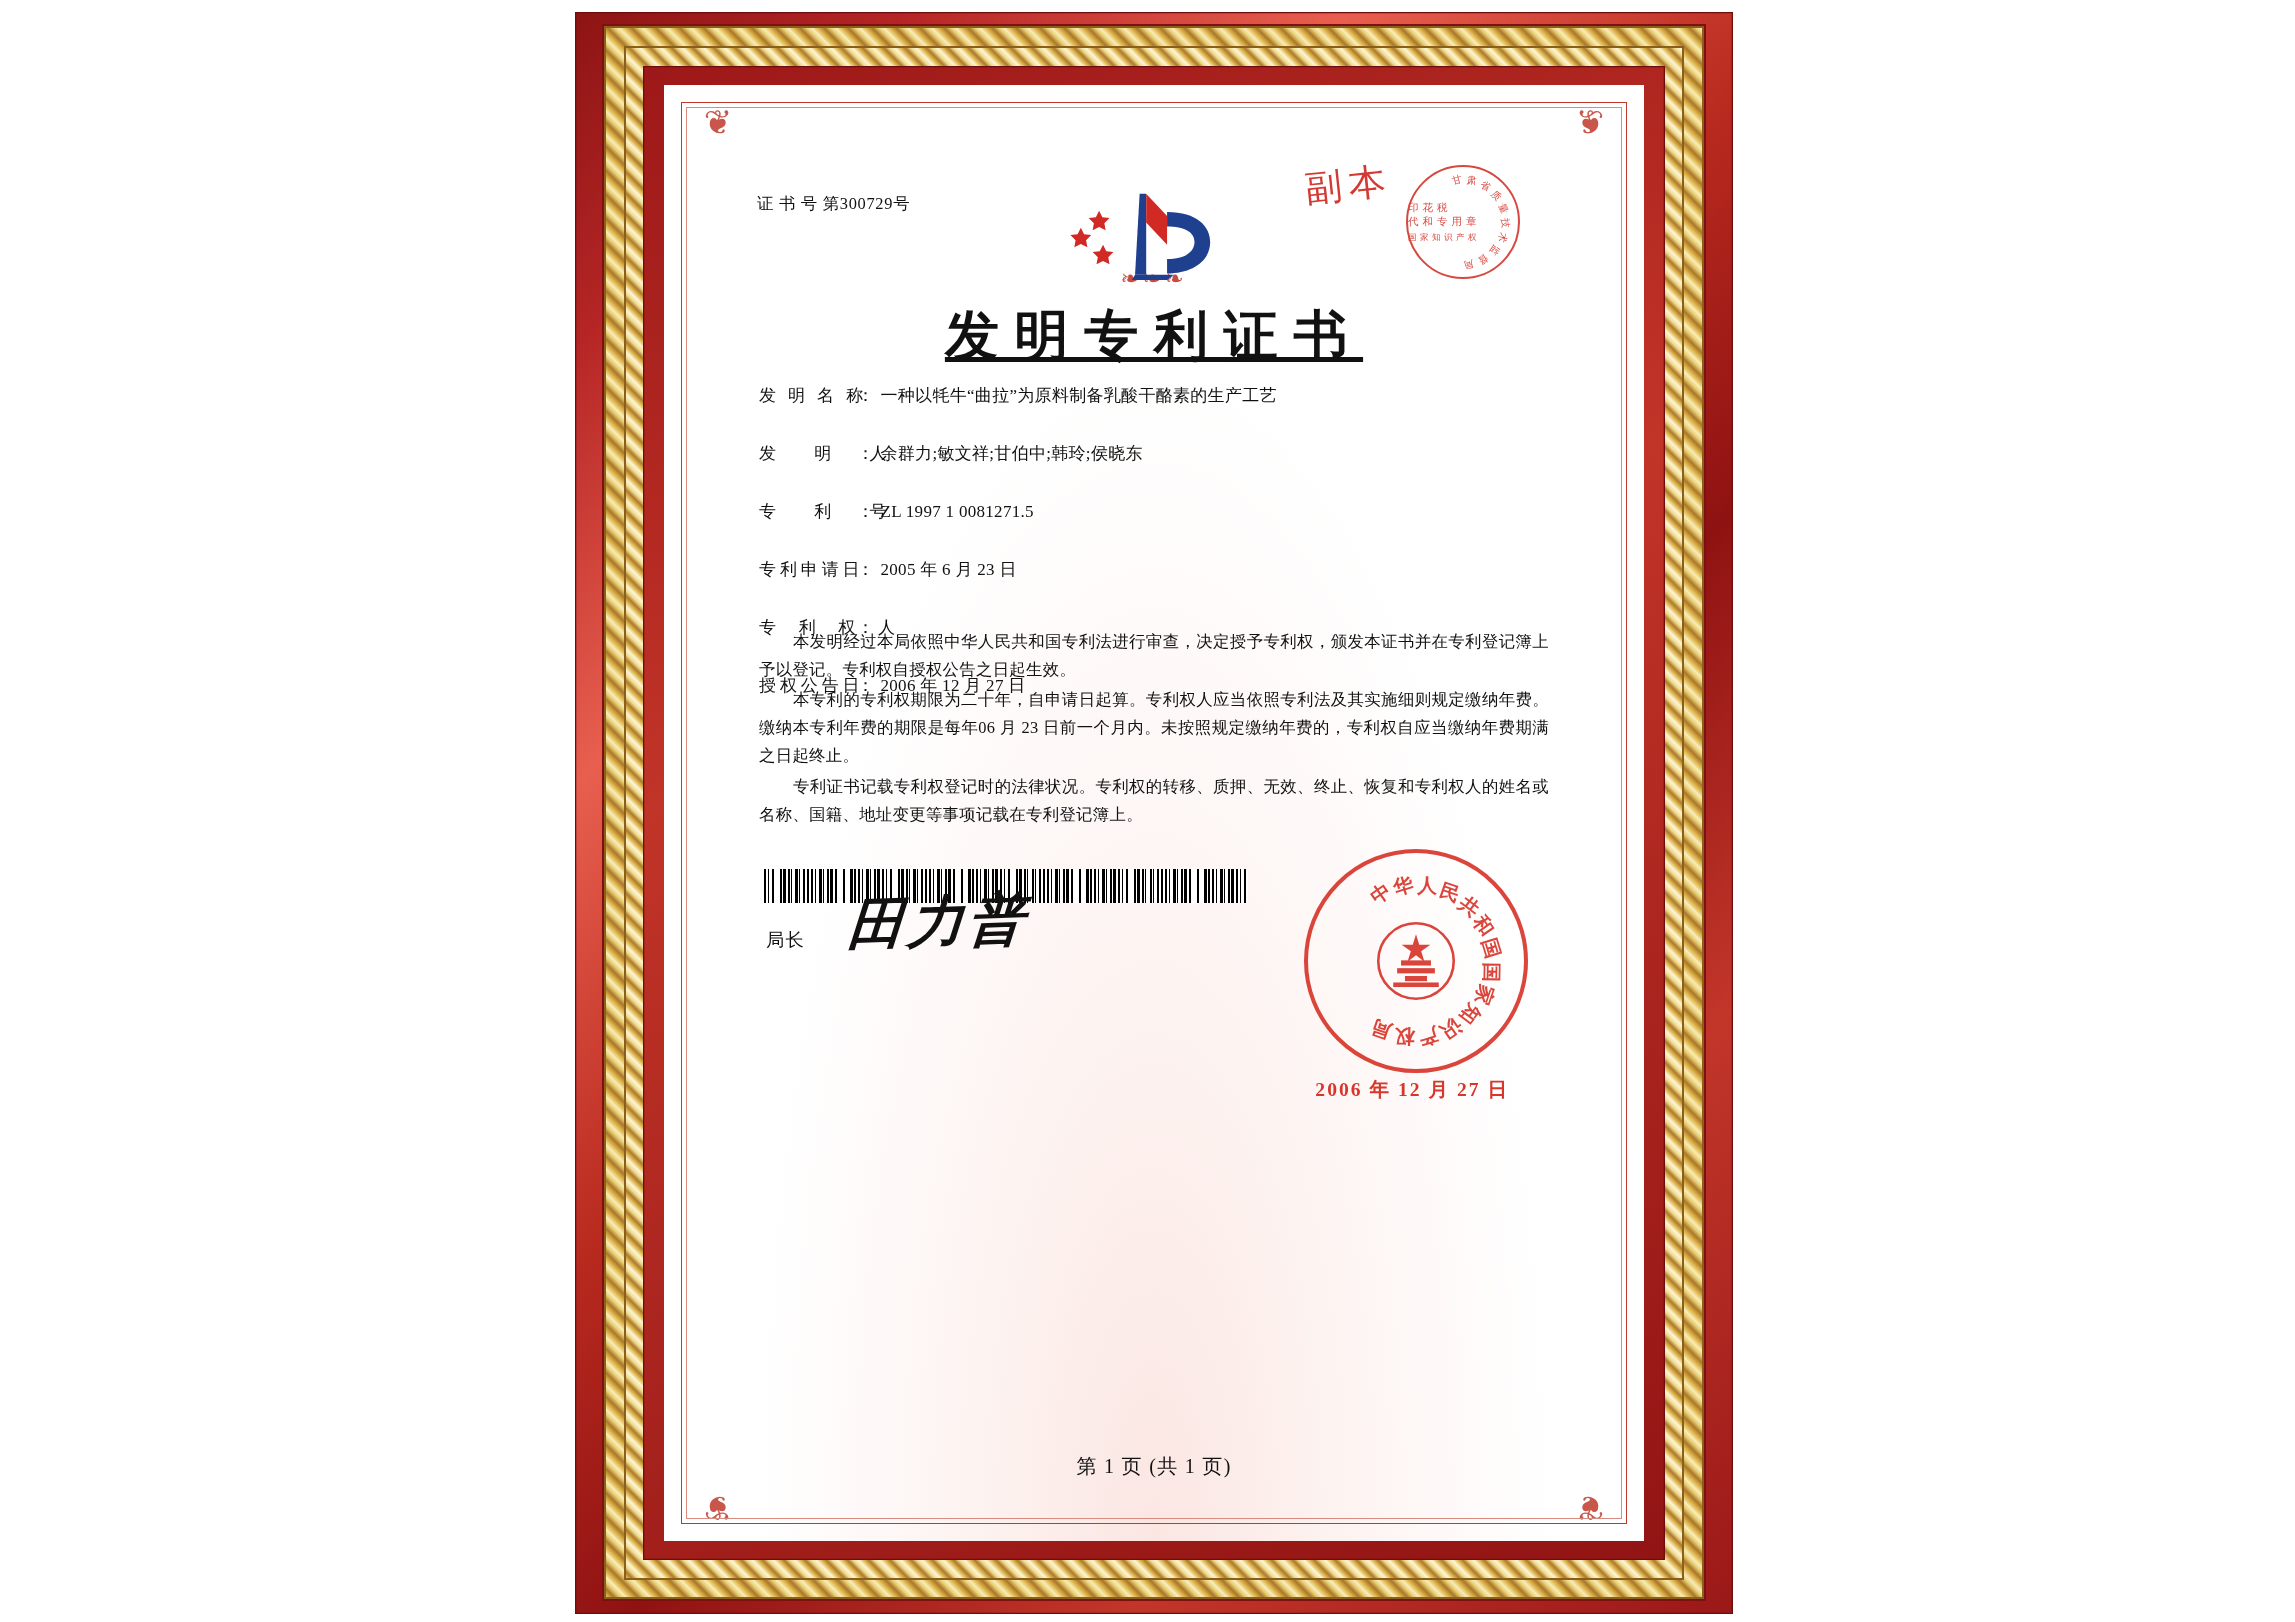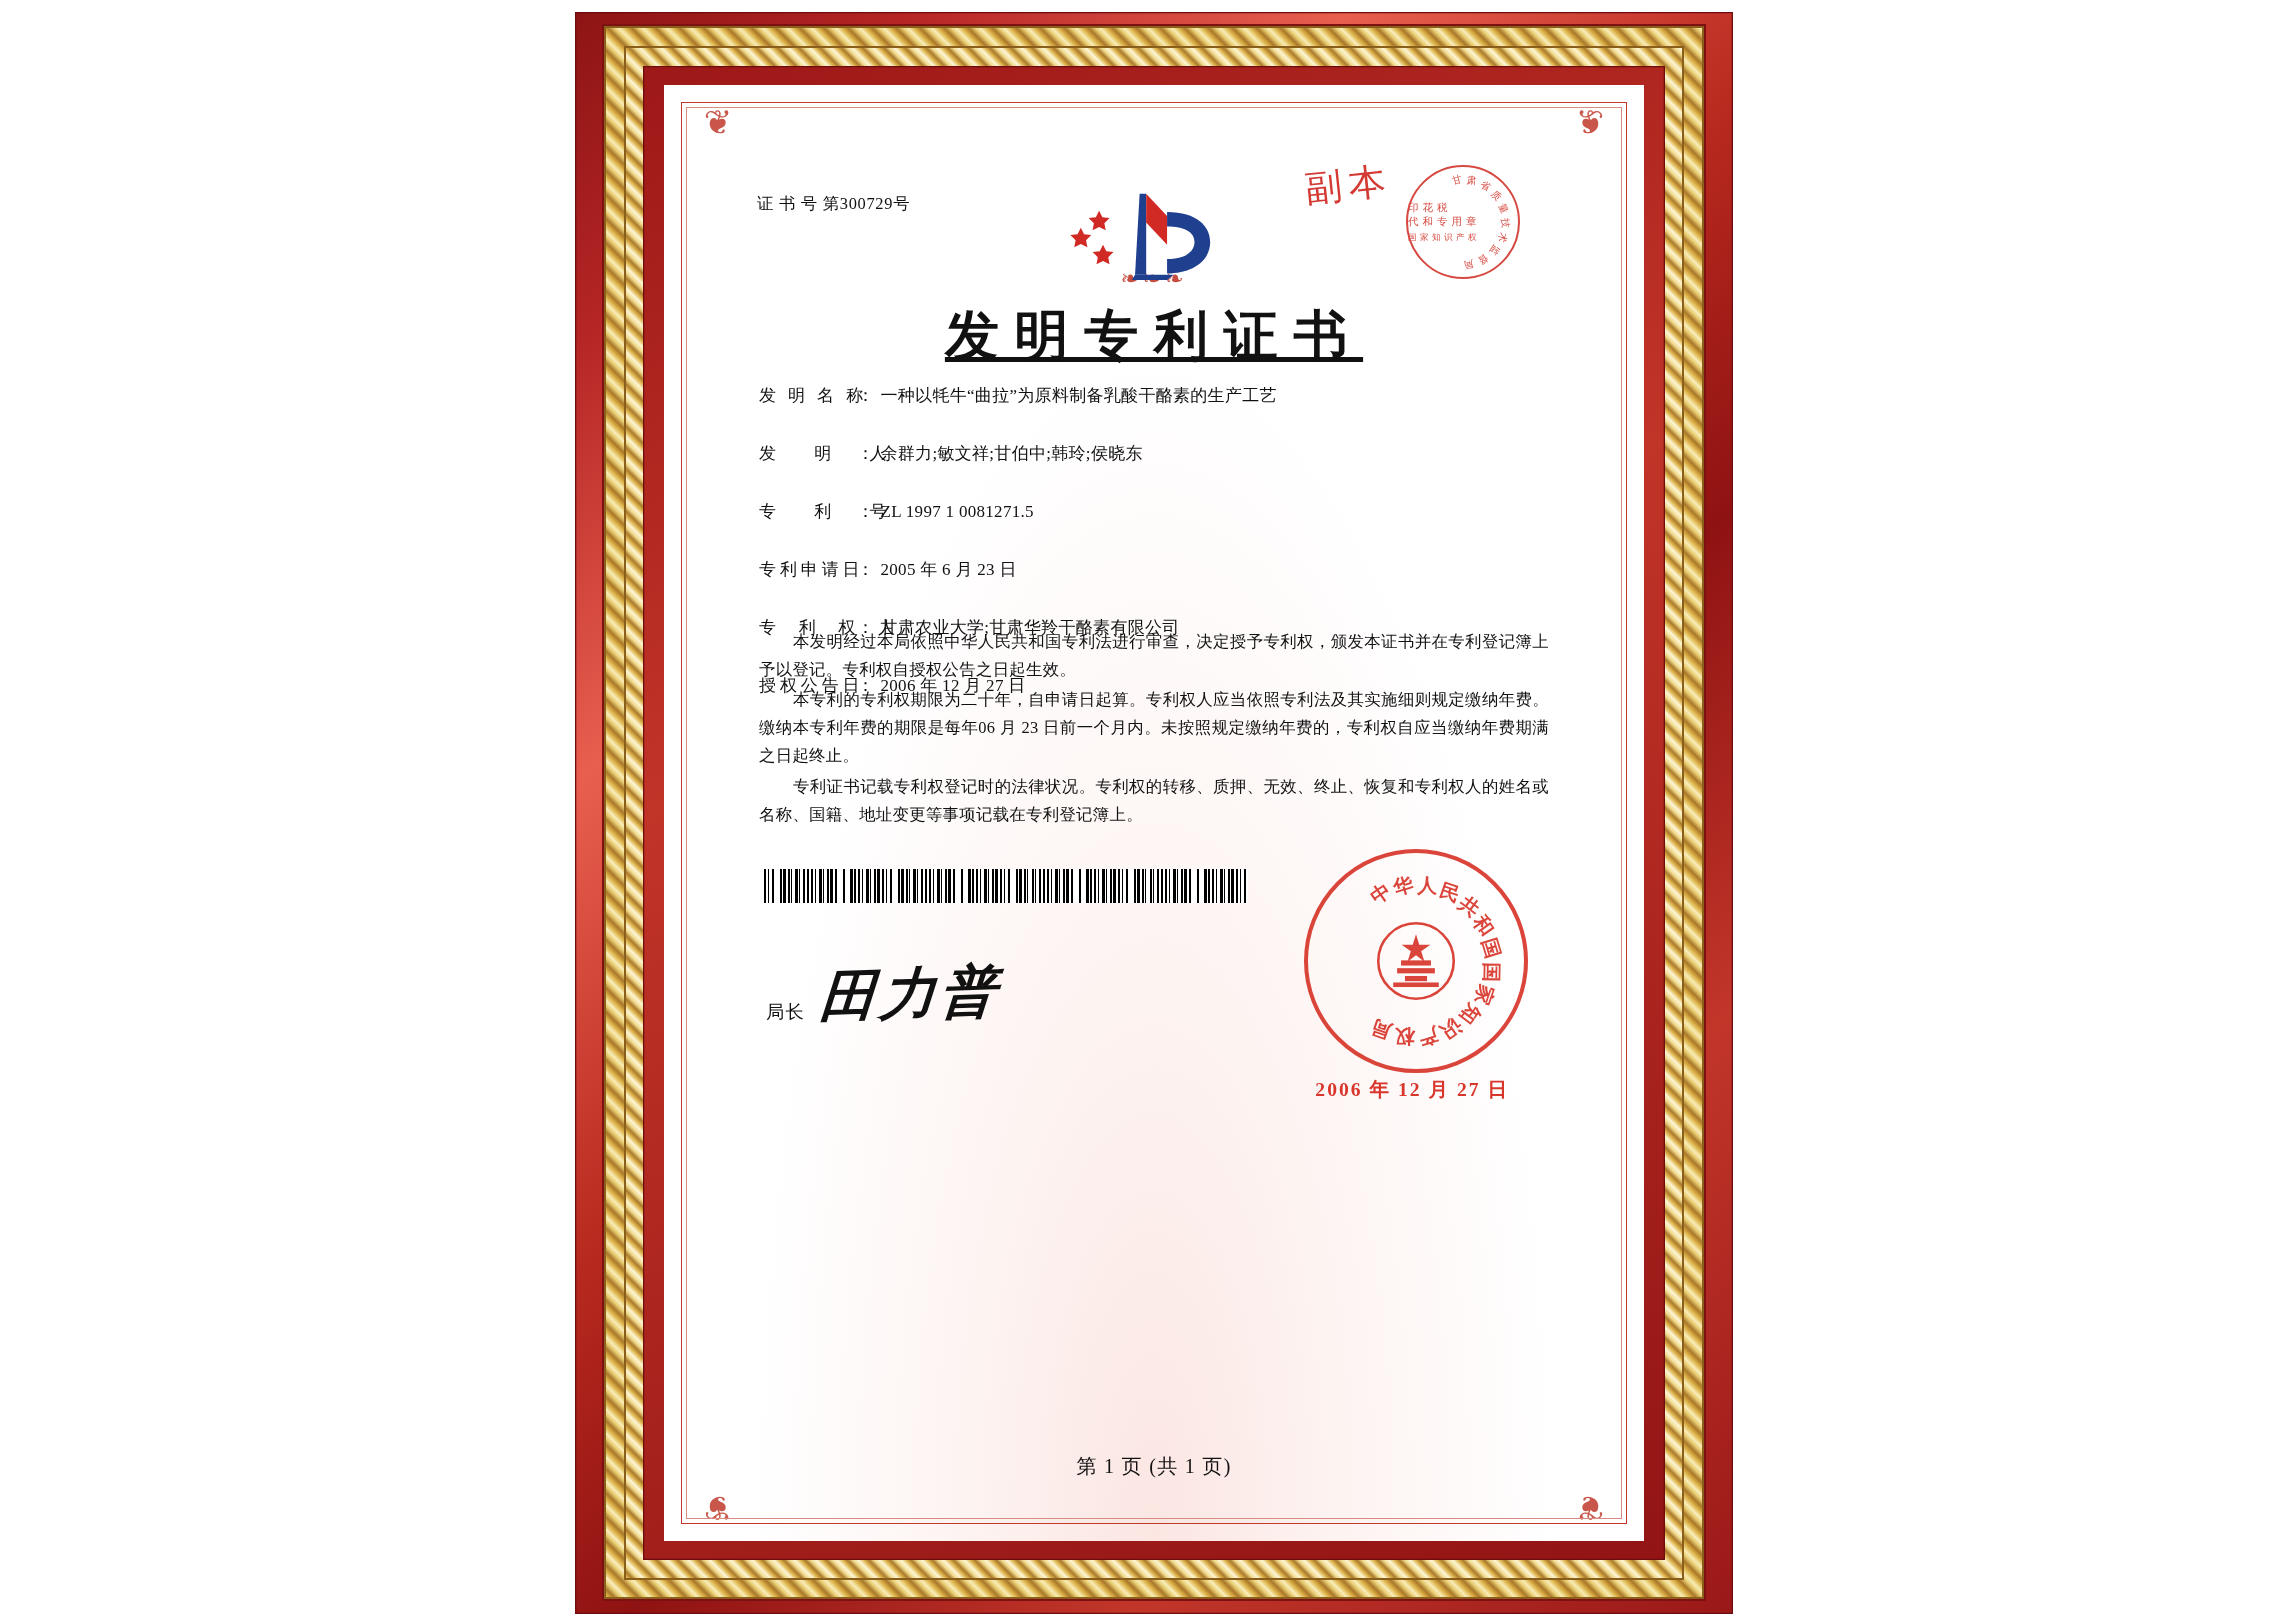--- a/index.html
+++ b/index.html
@@ -272,23 +272,24 @@
       #000 11.8px, #000 12.4px, #fff 12.4px, #fff 15.7px,
       #000 15.7px, #000 17.7px, #fff 17.7px, #fff 19px,
       #000 19px, #000 21.6px, #fff 21.6px, #fff 23.6px
     );
   }
 
   
   .sign-row {
     position: absolute;
     left: 46px;
-    top: 826px;
+    top: 754px;
     display: flex;
     align-items: flex-end;
+    gap: 28px;
   }
   .sign-label {
     font-size: 18.3px;
     letter-spacing: 1.3px;
     color: #111;
     margin-right: 14.4px;
     padding-bottom: 9.2px;
   }
   .signature {
     font-family: "Liberation Serif", serif;
@@ -433,21 +434,20 @@
 
           <div class="field">
             <div class="lbl">专利申请日</div>
             <div class="colon">：</div>
             <div class="val">2005 年 6 月 23 日</div>
           </div>
 
           <div class="field">
             <div class="lbl sp1">专 利 权 人</div>
             <div class="colon">：</div>
-            <div class="val">甘肃农业大学;甘肃华羚干酪素有限公司</div>
           </div>
 
           <div class="field">
             <div class="lbl">授权公告日</div>
             <div class="colon">：</div>
             <div class="val">2006 年 12 月 27 日</div>
           </div>
 
         </div>
 

